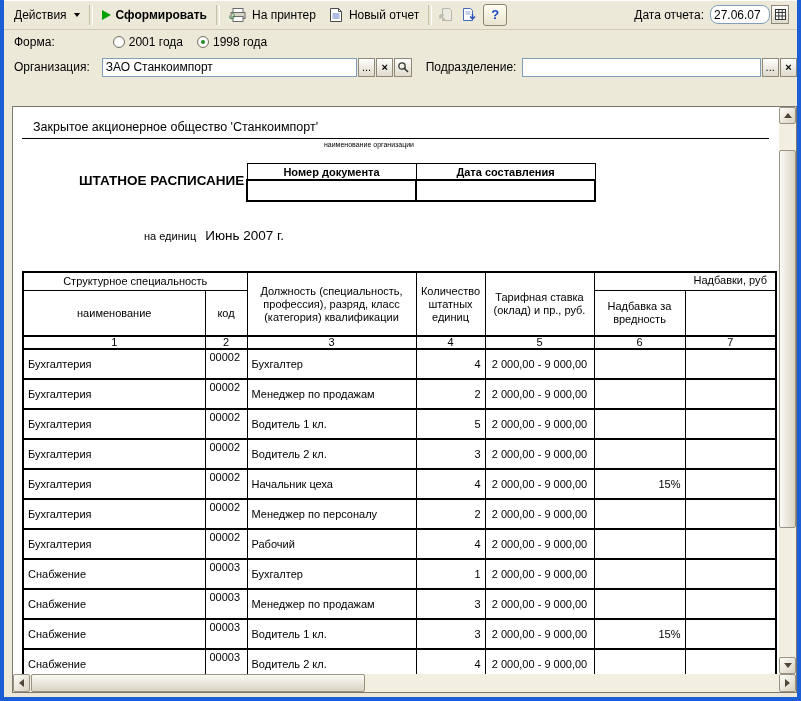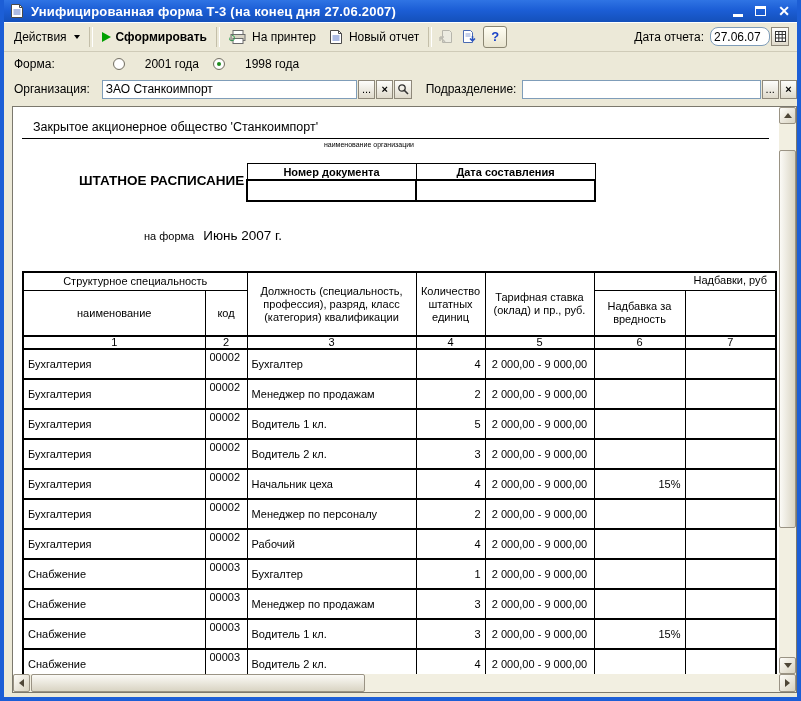--- a/index.html
+++ b/index.html
@@ -29,21 +29,21 @@
   input.text { border:1px solid #7f9db9; height:19px; font-size:12px; padding:0 3px; font-family:inherit; box-sizing:border-box; background:#fff; }
   .date-input { width:60px;border-radius:8px; }
   .mini-btn { width:18px; height:19px; background:linear-gradient(#fdfdfb,#dfdacb); border:1px solid #8e887a; box-sizing:border-box; display:flex; align-items:center; justify-content:center; font-size:11px; line-height:10px; color:#000; margin-left:1px; }
 
   
   .filter-row { display:flex; align-items:center; font-size:12px; padding-left:10px; }
   .row-form { height:24px; }
   .row-org { height:26px; }
   .f-label { white-space:nowrap; }
   .radio-group { display:flex; align-items:center; gap:14px; margin-left:58px; }
-  .radio-opt { display:flex; align-items:center; gap:20px; }
+  .radio-opt { display:flex; align-items:center; gap:4px; }
   .radio-ind { width:12px; height:12px; border:1px solid #747166; border-radius:50%; background:radial-gradient(#fff 55%,#e2ded0); position:relative; box-sizing:border-box; }
   .radio-ind.selected::after { content:""; position:absolute; left:3px; top:3px; width:4px; height:4px; border-radius:50%; background:#1f8c1f; }
   .org-input { width:268px; margin-left:12px; }
   .dep-input { width:250px; margin-left:6px; }
   .dep-label { margin-left:14px; }
 
   
   .report-container { position:absolute; left:8px; top:106px; width:785px; height:587px; border:1px solid #7b786d; background:#737373; box-sizing:border-box; }
   .page { position:absolute; left:0; top:0; width:766px; height:567px; overflow:hidden; background:#fff; }
 
@@ -81,37 +81,20 @@
   .tri-up    { width:0; height:0; border-left:4px solid transparent; border-right:4px solid transparent; border-bottom:5px solid #4e4637; }
   .tri-down  { width:0; height:0; border-left:4px solid transparent; border-right:4px solid transparent; border-top:5px solid #4e4637; }
   .tri-left  { width:0; height:0; border-top:4px solid transparent; border-bottom:4px solid transparent; border-right:5px solid #4e4637; }
   .tri-right { width:0; height:0; border-top:4px solid transparent; border-bottom:4px solid transparent; border-left:5px solid #4e4637; }
 </style>
 </head>
 <body>
 
 <div class="window">
 
-  <div class="titlebar">
-    <span style="display:flex">
-      <svg width="16" height="16" viewBox="0 0 16 16">
-        <path d="M2.5 1.5h8l3 3v10h-11z" fill="#fff" stroke="#4a4a4a"></path>
-        <path d="M10.5 1.5v3h3" fill="none" stroke="#4a4a4a"></path>
-        <line x1="4.5" y1="7" x2="11.5" y2="7" stroke="#5b79c9"></line>
-        <line x1="4.5" y1="9" x2="11.5" y2="9" stroke="#5b79c9"></line>
-        <line x1="4.5" y1="11" x2="11.5" y2="11" stroke="#5b79c9"></line>
-      </svg>
-    </span>
-    <span class="title-text">Унифицированная форма Т-3 (на конец дня 27.06.2007)</span>
-    <div class="win-controls">
-      <span class="wc-min"></span>
-      <span class="wc-max"></span>
-      <span class="wc-close">✕</span>
-    </div>
-  </div>
 
   <div class="toolbar">
     <div class="tb-btn">
       <span>Действия</span>
       <span class="caret-down"></span>
     </div>
     <div class="tb-sep"></div>
     <div class="tb-btn bold">
       <span class="play-tri"></span>
       <span>Сформировать</span>
@@ -225,21 +208,21 @@
           <th>Дата составления</th>
         </tr>
         <tr>
           <td></td>
           <td></td>
         </tr>
       </tbody>
         </table>
 
       <div class="period">
-        <span class="period-label">на форма</span>
+        <span class="period-label">на единиц</span>
         <span class="period-value">Июнь 2007 г.</span>
       </div>
 
       <table class="staff-table">
         <colgroup>
           <col style="width:182px">
             <col style="width:42px">
             <col style="width:169px">
           <col style="width:69px">
             <col style="width:109px">

